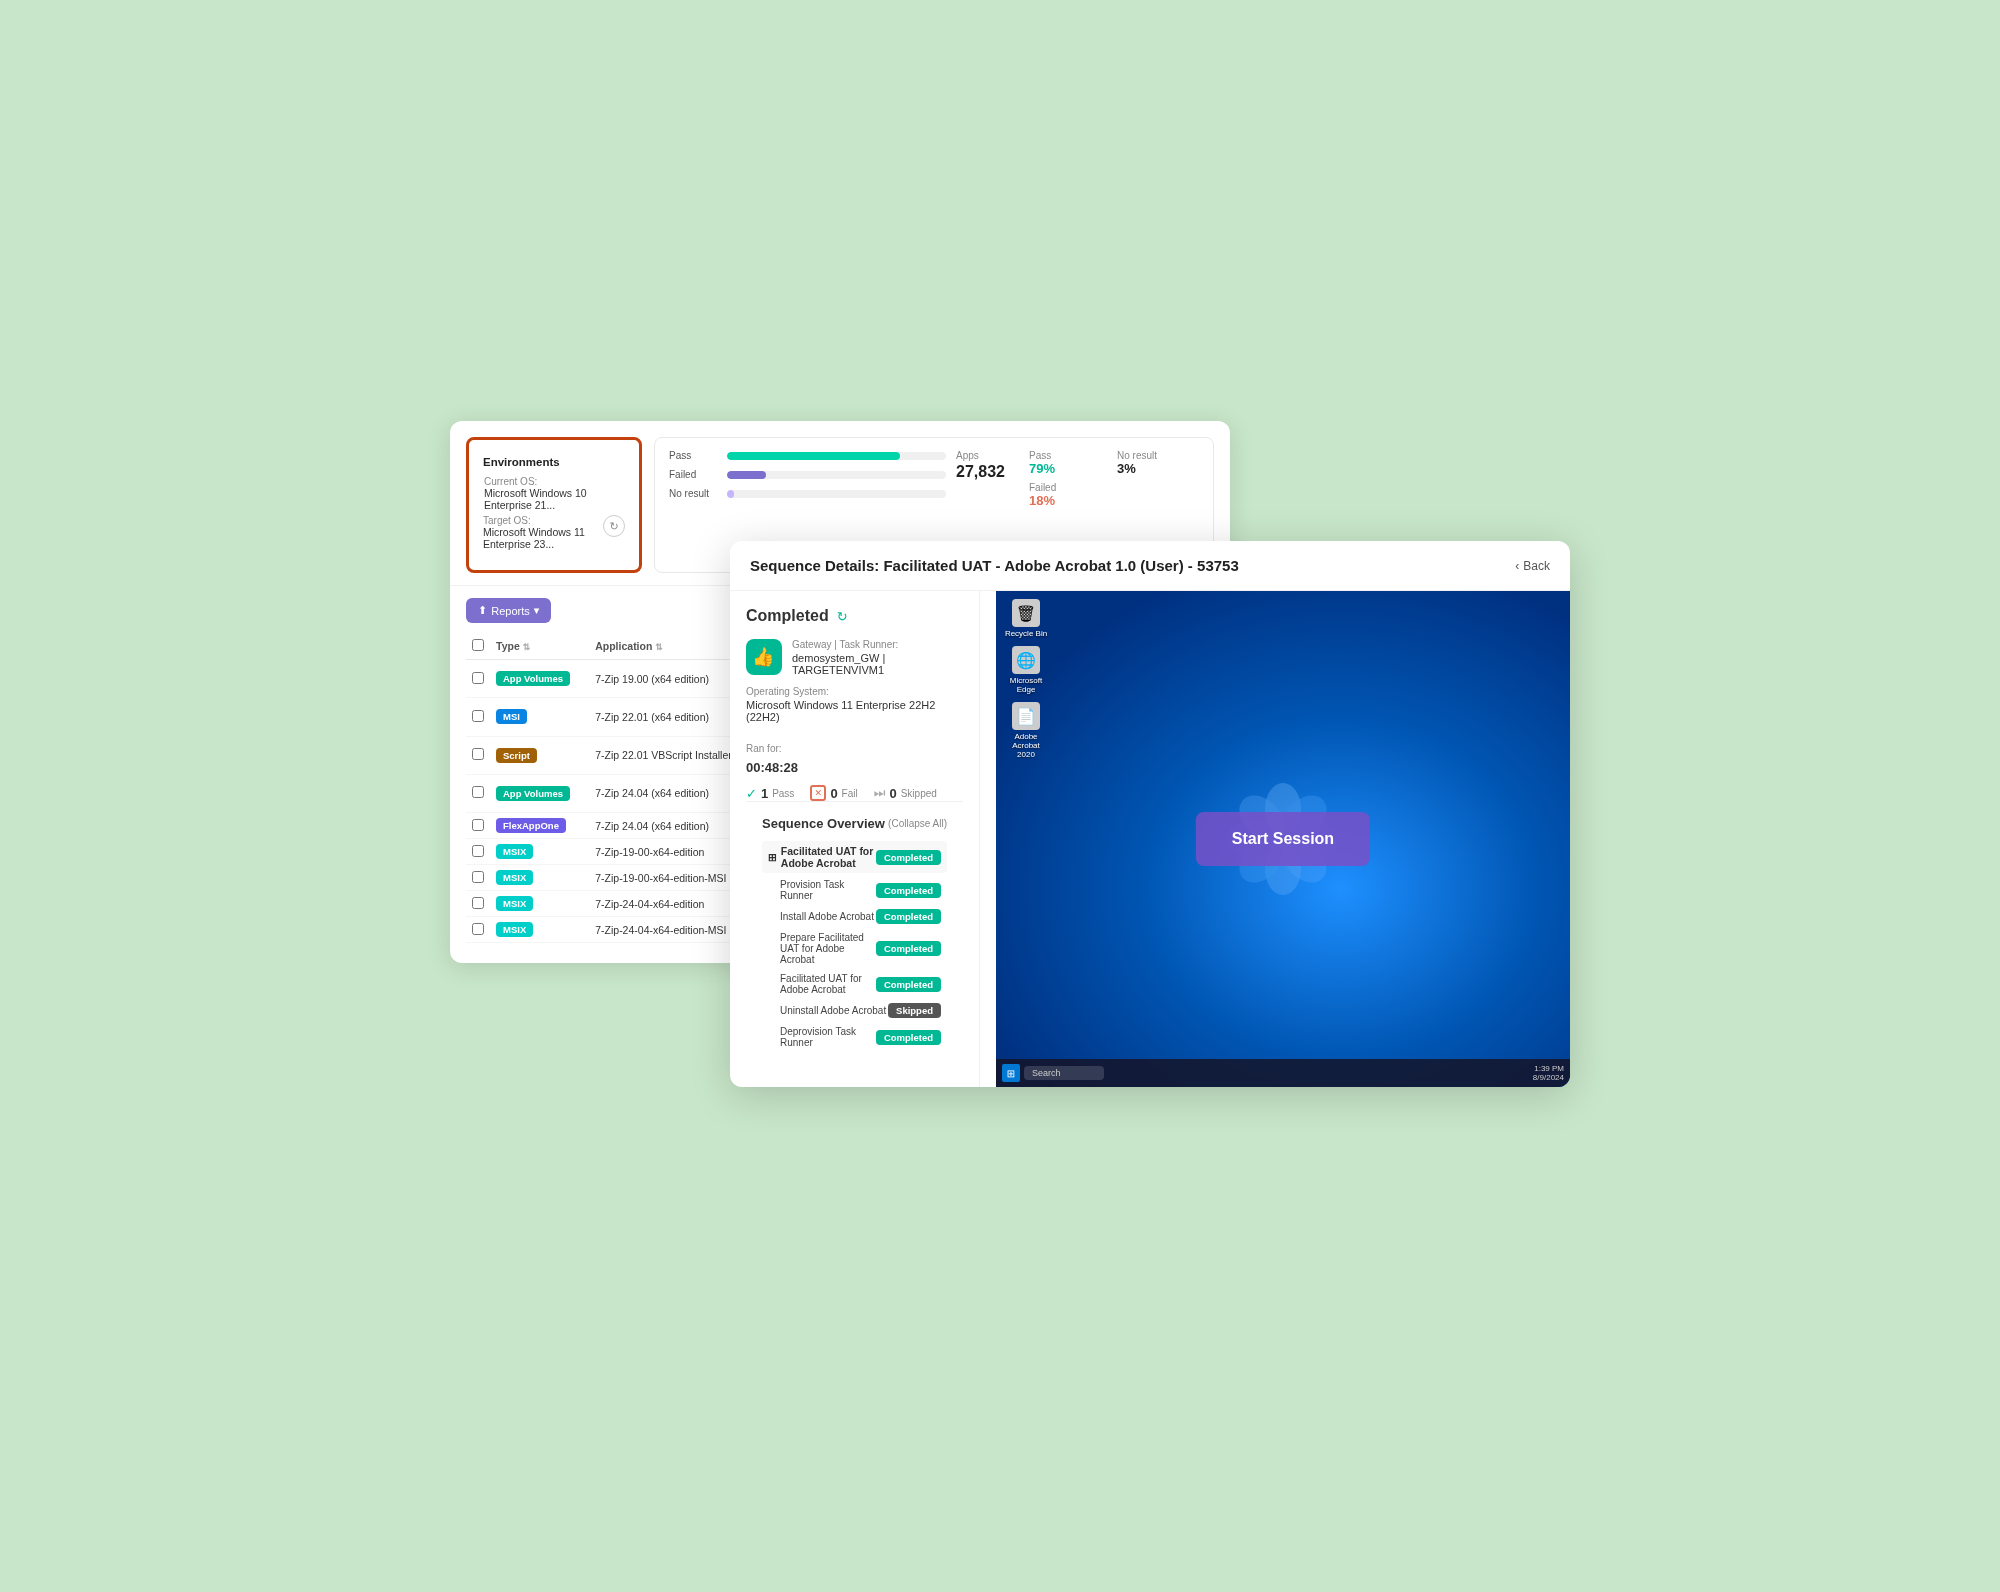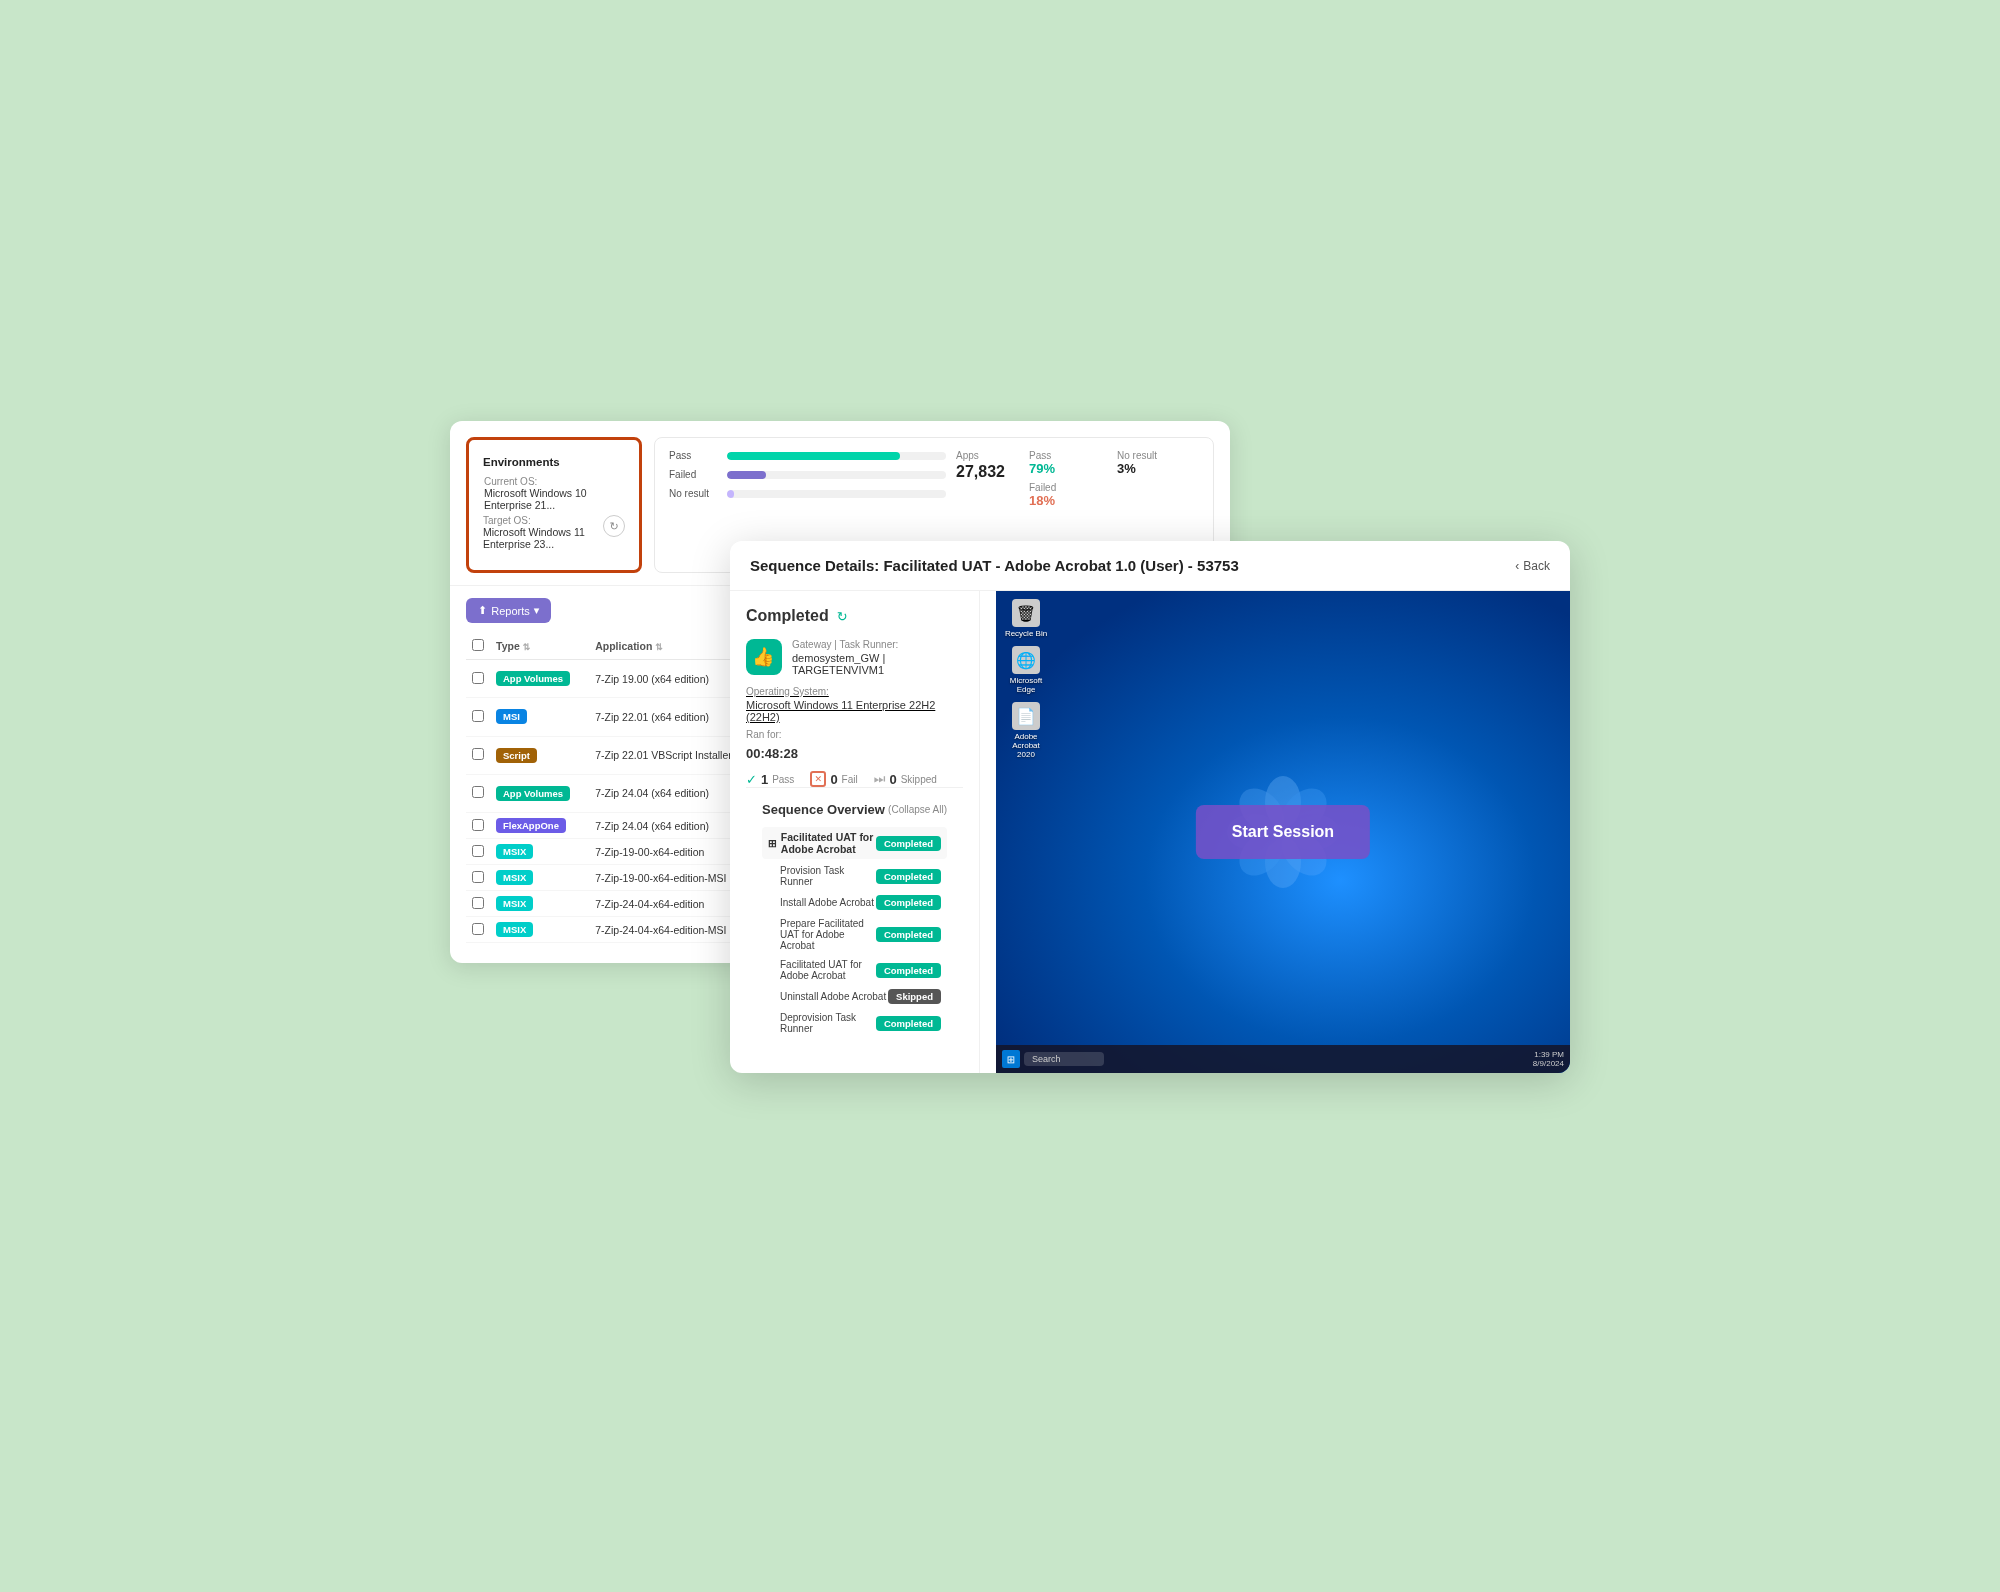--- a/index.html
+++ b/index.html
@@ -226,21 +226,21 @@
       cursor: pointer;
     }
     .thumb-icon {
       width: 36px; height: 36px;
       background: #00b894;
       border-radius: 8px;
       display: flex; align-items: center; justify-content: center;
       font-size: 18px;
       flex-shrink: 0;
     }
-    .info-block { margin-bottom: 6px; text-decoration: underline; }
+    .info-block { margin-bottom: 20px; }
     .info-label { font-size: 10px; color: #888; margin-bottom: 2px; }
     .info-value { font-size: 11px; color: #333; font-weight: 500; }
     .ran-for { font-size: 10px; color: #888; margin-bottom: 6px; }
     .ran-time { font-size: 13px; font-weight: 700; color: #333; }
     .pfs-row {
       display: flex;
       gap: 16px;
       margin-top: 10px;
       align-items: center;
     }

